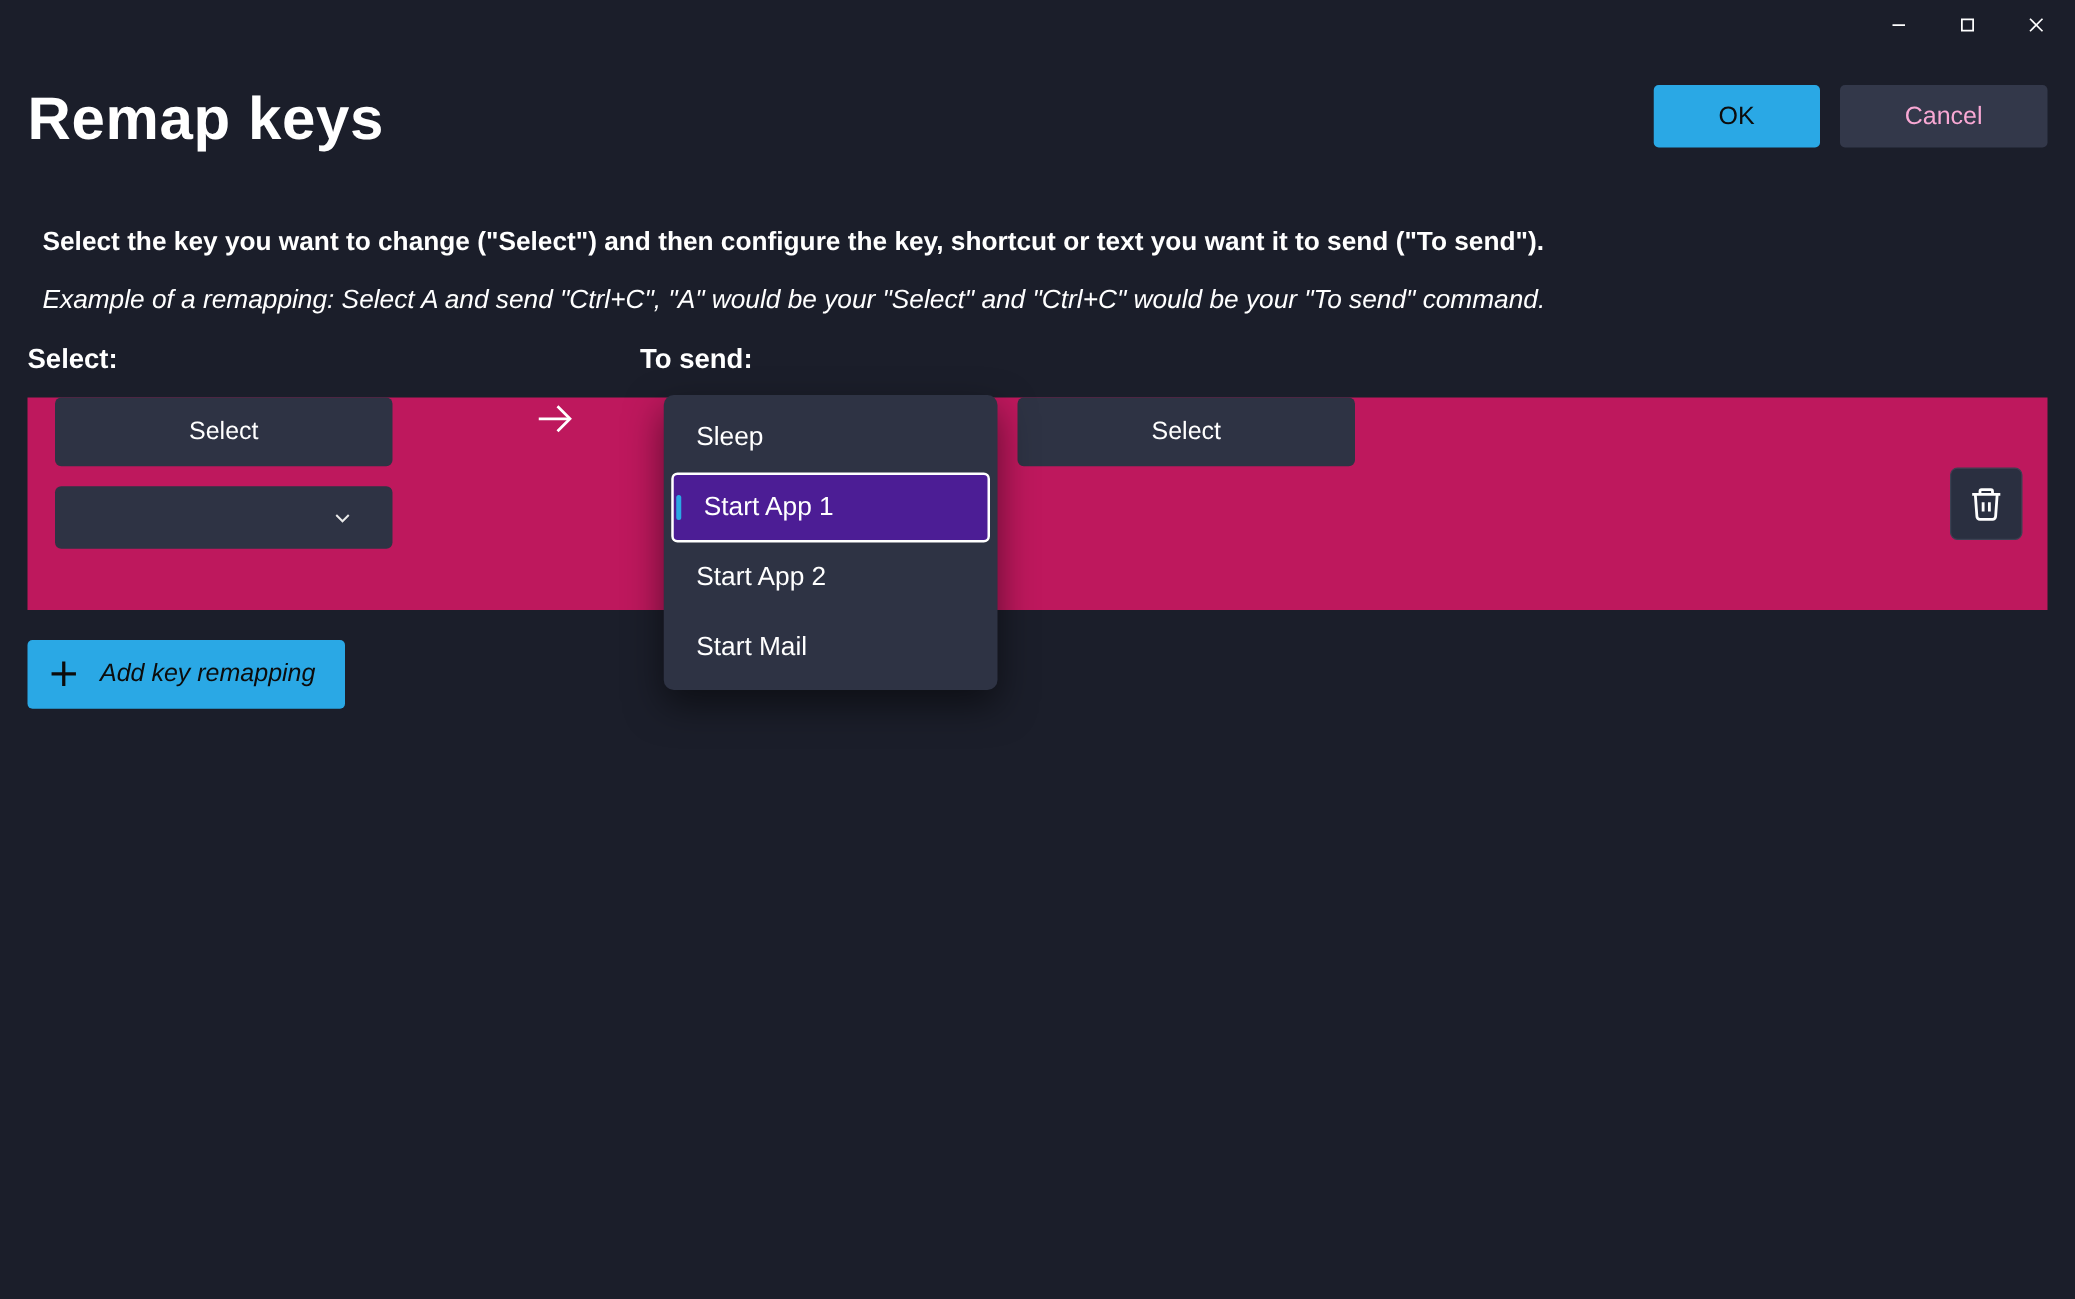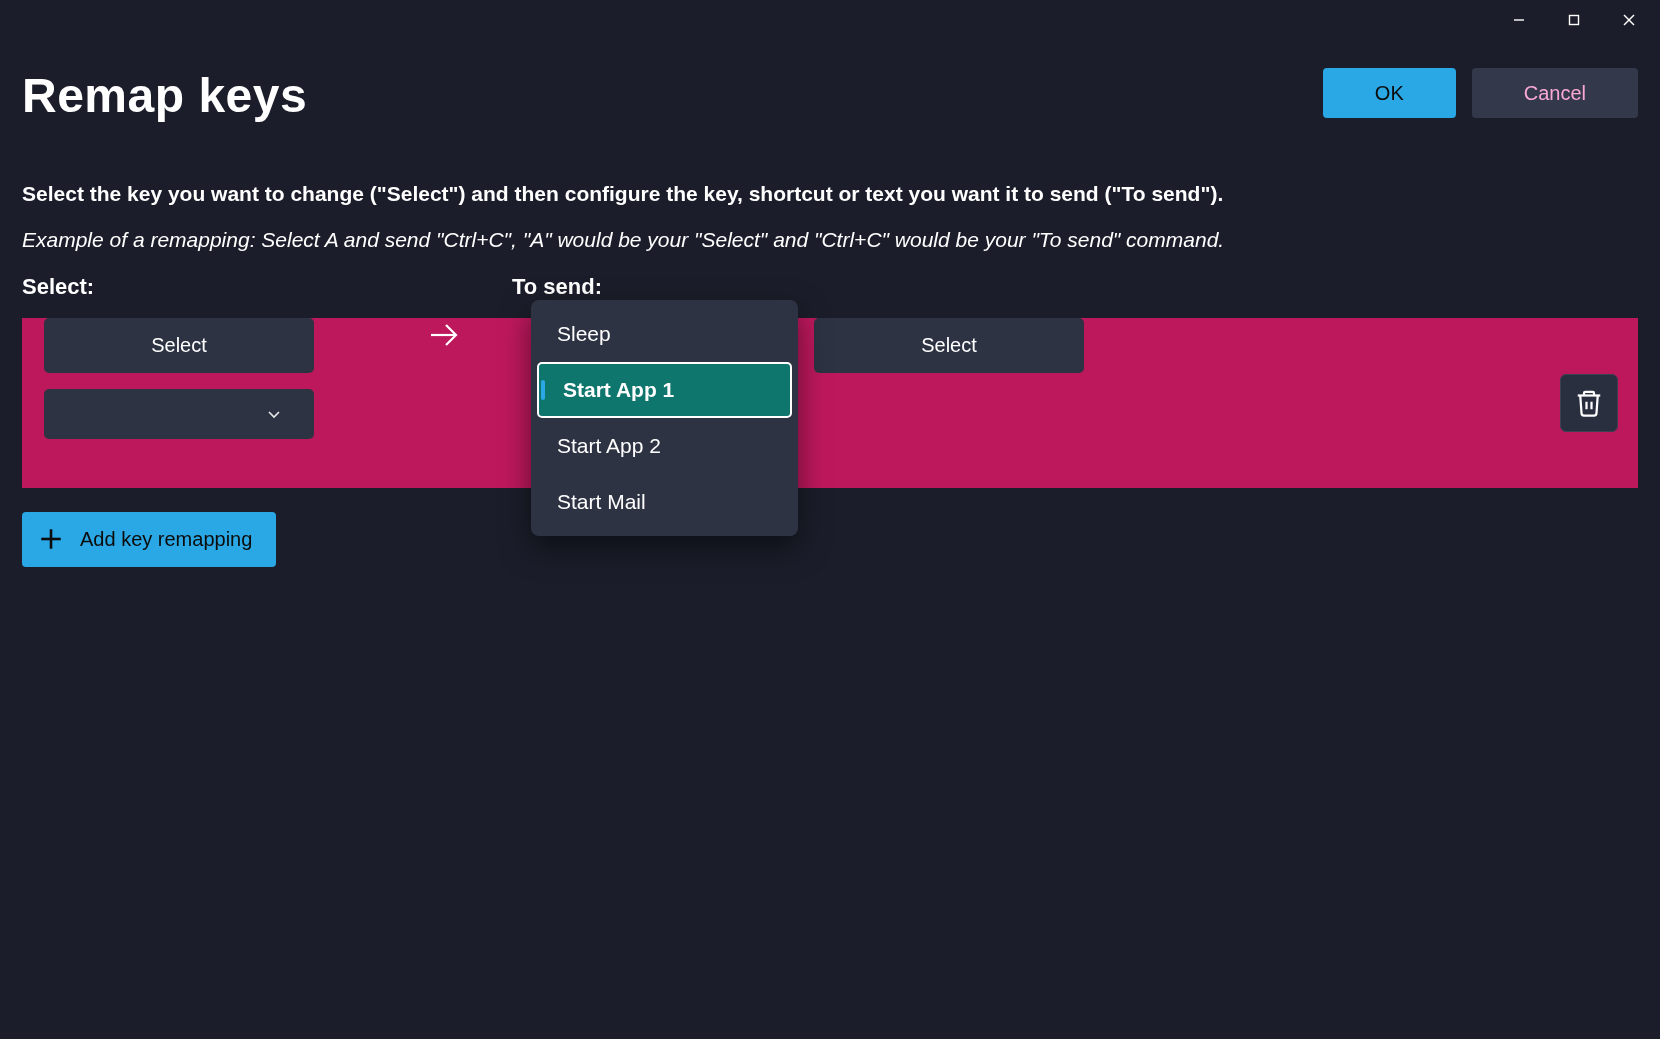--- a/index.html
+++ b/index.html
@@ -49,21 +49,21 @@
       border-radius: 4px;
       font-size: 20px;
       font-family: inherit;
       cursor: default;
       display: flex;
       align-items: center;
       justify-content: center;
     }
     .btn-primary { background: #2aa8e5; color: #0c0c0c; }
     .btn-secondary { background: #33384a; color: #f9a8d4; }
-    .instructions { margin-top: 56px; }
+    .instructions { margin-top: 56px; margin-left: 12px; }
     .instructions p { font-size: 21px; line-height: 1.45; }
     .instructions .bold { font-weight: 600; }
     .instructions .example { font-style: italic; margin-top: 16px; }
     .labels-row {
       display: flex;
       margin-top: 18px;
       font-size: 22px;
       font-weight: 600;
     }
     .label-select { width: 490px; }
@@ -132,46 +132,46 @@
       background: #2aa8e5;
       color: #0c0c0c;
       border: none;
       border-radius: 4px;
       font-size: 20px;
       font-family: inherit;
       display: inline-flex;
       align-items: center;
       gap: 16px;
       cursor: default;
+      font-style: italic;
     }
     .add-btn svg { width: 26px; height: 26px; stroke: #0c0c0c; }
     .dropdown-popup {
       position: absolute;
-      top: 300px;
+      top: 316px;
       left: 531px;
       width: 267px;
       background: #2e3344;
       border-radius: 8px;
       padding: 6px;
       box-shadow: 0 12px 30px rgba(0,0,0,0.5);
       z-index: 50;
     }
     .dropdown-item {
       height: 56px;
       display: flex;
       align-items: center;
       padding: 0 20px;
       font-size: 21px;
       border-radius: 5px;
       position: relative;
     }
     .dropdown-item.selected {
       border: 2px solid #ffffff;
-      background: #0f766e;
-      font-weight: bold;
+      background: #4c1d95;
     }
     .dropdown-item.selected::before {
       content: '';
       position: absolute;
       left: 2px;
       top: 16px;
       bottom: 16px;
       width: 4px;
       border-radius: 2px;
       background: #2aa8e5;

